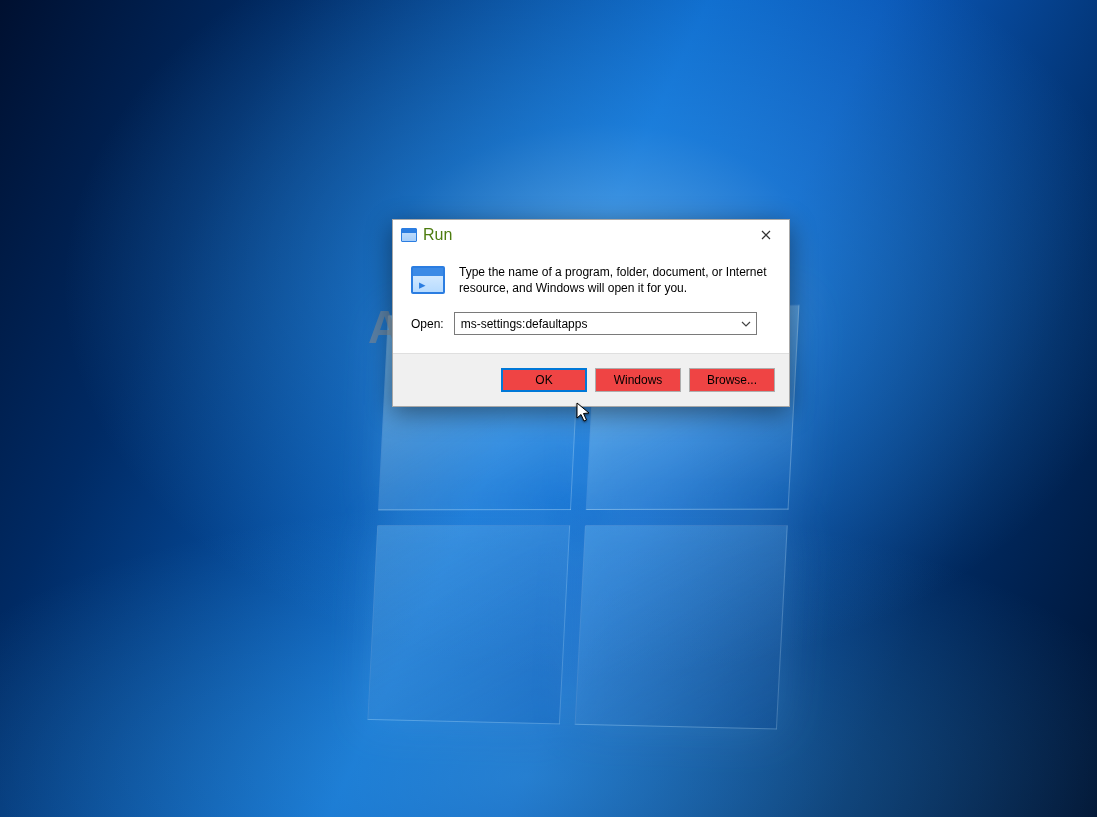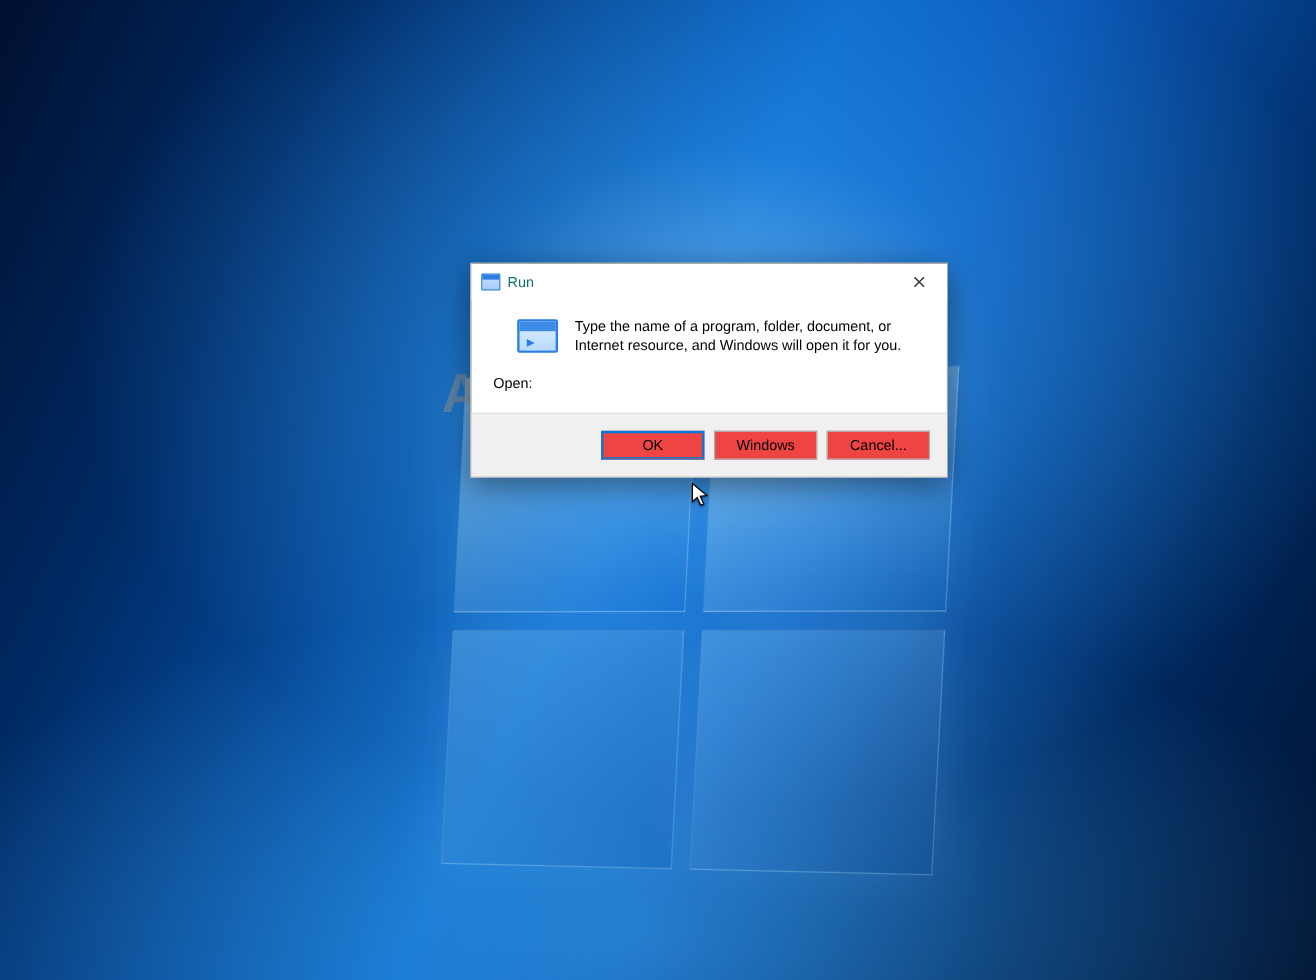--- a/index.html
+++ b/index.html
@@ -37,25 +37,25 @@
     }
     .titlebar { height: 30px; display: flex; align-items: center; padding: 0 0 0 8px; background: #ffffff; }
     .titlebar .title-icon {
       width: 16px; height: 14px; margin-right: 6px;
       border: 1px solid #2b7de1;
       position: relative;
       background: linear-gradient(#c6dffb,#a5cdfa);
       border-radius: 1px;
     }
     .titlebar .title-icon::before { content:""; position:absolute; left:0; top:0; right:0; height:4px; background:#2b7de1; }
-    .titlebar .title-text { font-size: 12px; color: #0f766e; }
+    .titlebar .title-text { font-size: 16px; color: #4d7c0f; }
     .titlebar .close { margin-left: auto; width: 46px; height: 30px; display:flex; align-items:center; justify-content:center; color:#555; cursor: default; }
     .titlebar .close svg { width: 10px; height: 10px; }
 
-    .body { padding: 14px 18px 16px 18px; display: flex; gap: 14px; margin-left: 20px; }
+    .body { padding: 14px 18px 16px 18px; display: flex; gap: 14px; }
     .body .big-icon {
       width: 34px; height: 28px; flex: 0 0 34px;
       border: 2px solid #2b7de1;
       border-radius: 2px;
       position: relative;
       background: linear-gradient(#dceeff,#b7dbff);
       margin-top: 2px;
     }
     .body .big-icon::before { content:""; position:absolute; left:0; right:0; top:0; height:8px; background:#3b8ae6; }
     .body .big-icon::after { content:"▸"; position:absolute; left:6px; top:9px; font-size:13px; color:#2b7de1; }
@@ -138,26 +138,34 @@
       </span>
     </div>
 
     <div class="body">
       <div class="big-icon"></div>
       <div class="desc">Type the name of a program, folder, document, or Internet resource, and Windows will open it for you.</div>
     </div>
 
     <div class="open-row">
       <label>Open:</label>
+      <div class="combo">
+        <input type="text" value="ms-settings:defaultapps" style="">
+        <span class="chev">
+          <svg viewBox="0 0 10 6">
+              <path d="M1 1 L5 5 L9 1" stroke="#444" stroke-width="1.2" fill="none"></path>
+            </svg>
+        </span>
+      </div>
     </div>
 
     <div class="button-bar">
       <button class="default">OK</button>
       <button>Windows</button>
-      <button>Cancel...</button>
+      <button>Browse...</button>
     </div>
   </div>
 
   <div class="cursor">
     <svg viewBox="0 0 16 22">
       <path d="M1 1 L1 16 L5 12.5 L8 19 L10.5 18 L7.5 11.5 L13 11 Z" fill="#ffffff" stroke="#000000" stroke-width="1"></path>
     </svg>
   </div>
 
 </div>

